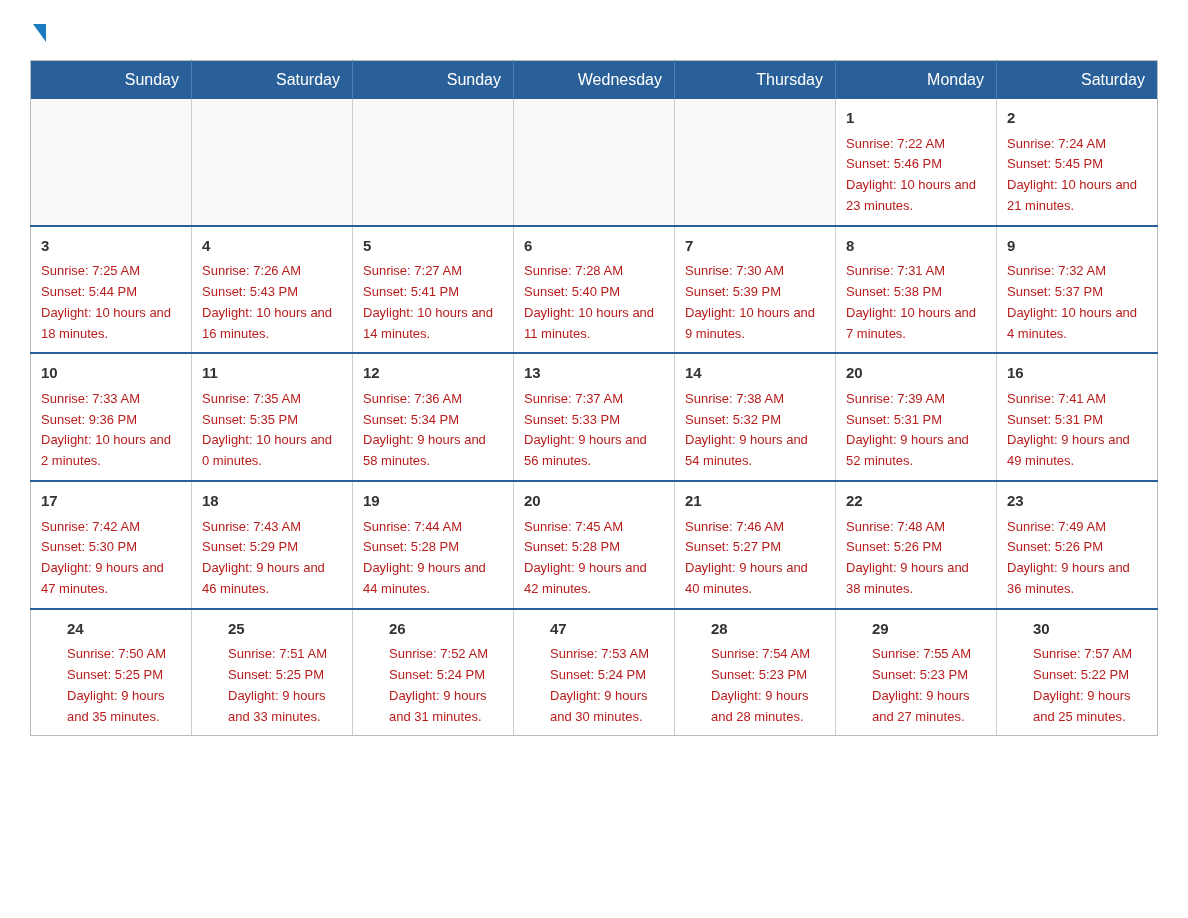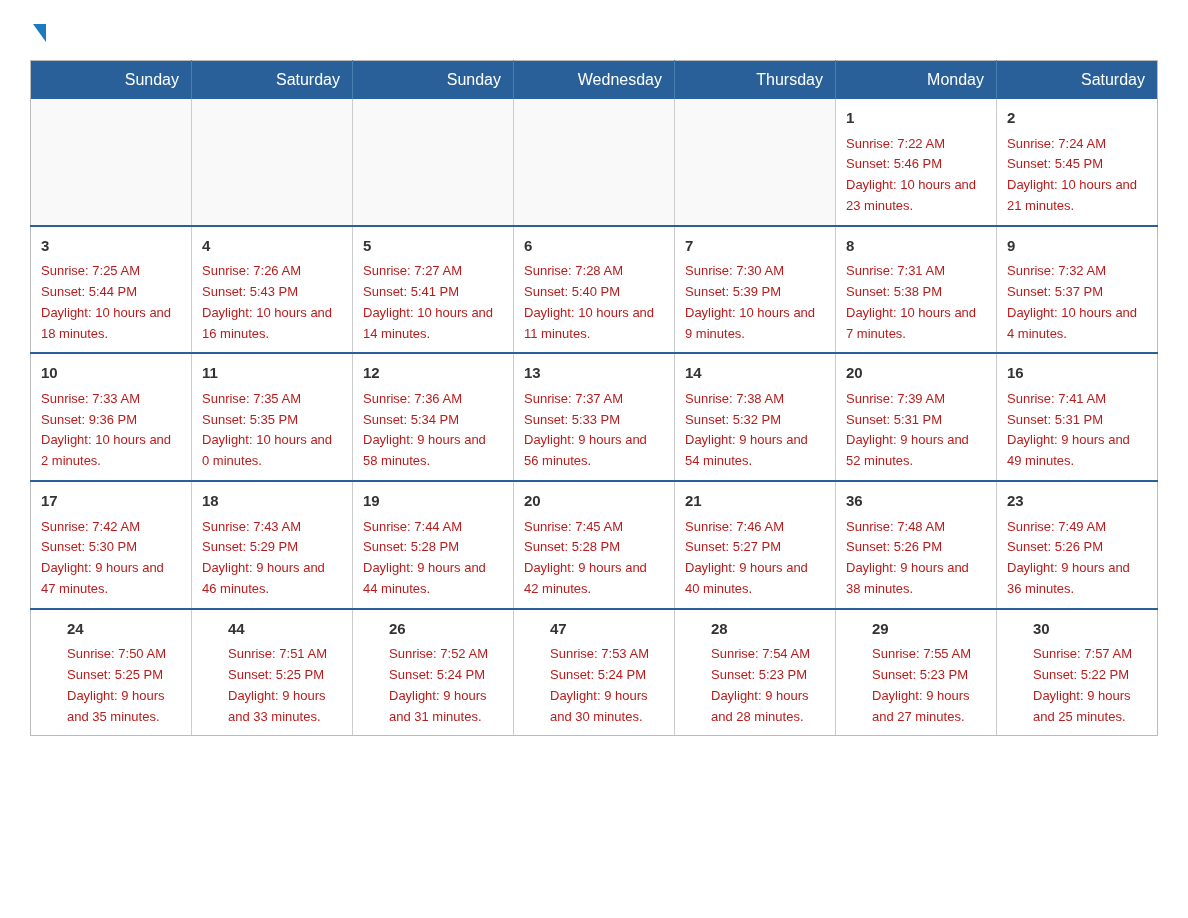--- a/index.html
+++ b/index.html
@@ -283,21 +283,21 @@
 and 42 minutes.</div>
         </td>
         <td>
           <span class="day-number">21</span>
           <div class="day-info">Sunrise: 7:46 AM
 Sunset: 5:27 PM
 Daylight: 9 hours
 and 40 minutes.</div>
         </td>
         <td>
-          <span class="day-number">36</span>
+          <span class="day-number">22</span>
           <div class="day-info">Sunrise: 7:48 AM
 Sunset: 5:26 PM
 Daylight: 9 hours
 and 38 minutes.</div>
         </td>
         <td>
           <span class="day-number">23</span>
           <div class="day-info">Sunrise: 7:49 AM
 Sunset: 5:26 PM
 Daylight: 9 hours
@@ -306,21 +306,21 @@
       </tr>
       <tr>
         <td>
           <span class="day-number">24</span>
           <div class="day-info">Sunrise: 7:50 AM
 Sunset: 5:25 PM
 Daylight: 9 hours
 and 35 minutes.</div>
         </td>
         <td>
-          <span class="day-number">44</span>
+          <span class="day-number">25</span>
           <div class="day-info">Sunrise: 7:51 AM
 Sunset: 5:25 PM
 Daylight: 9 hours
 and 33 minutes.</div>
         </td>
         <td>
           <span class="day-number">26</span>
           <div class="day-info">Sunrise: 7:52 AM
 Sunset: 5:24 PM
 Daylight: 9 hours

